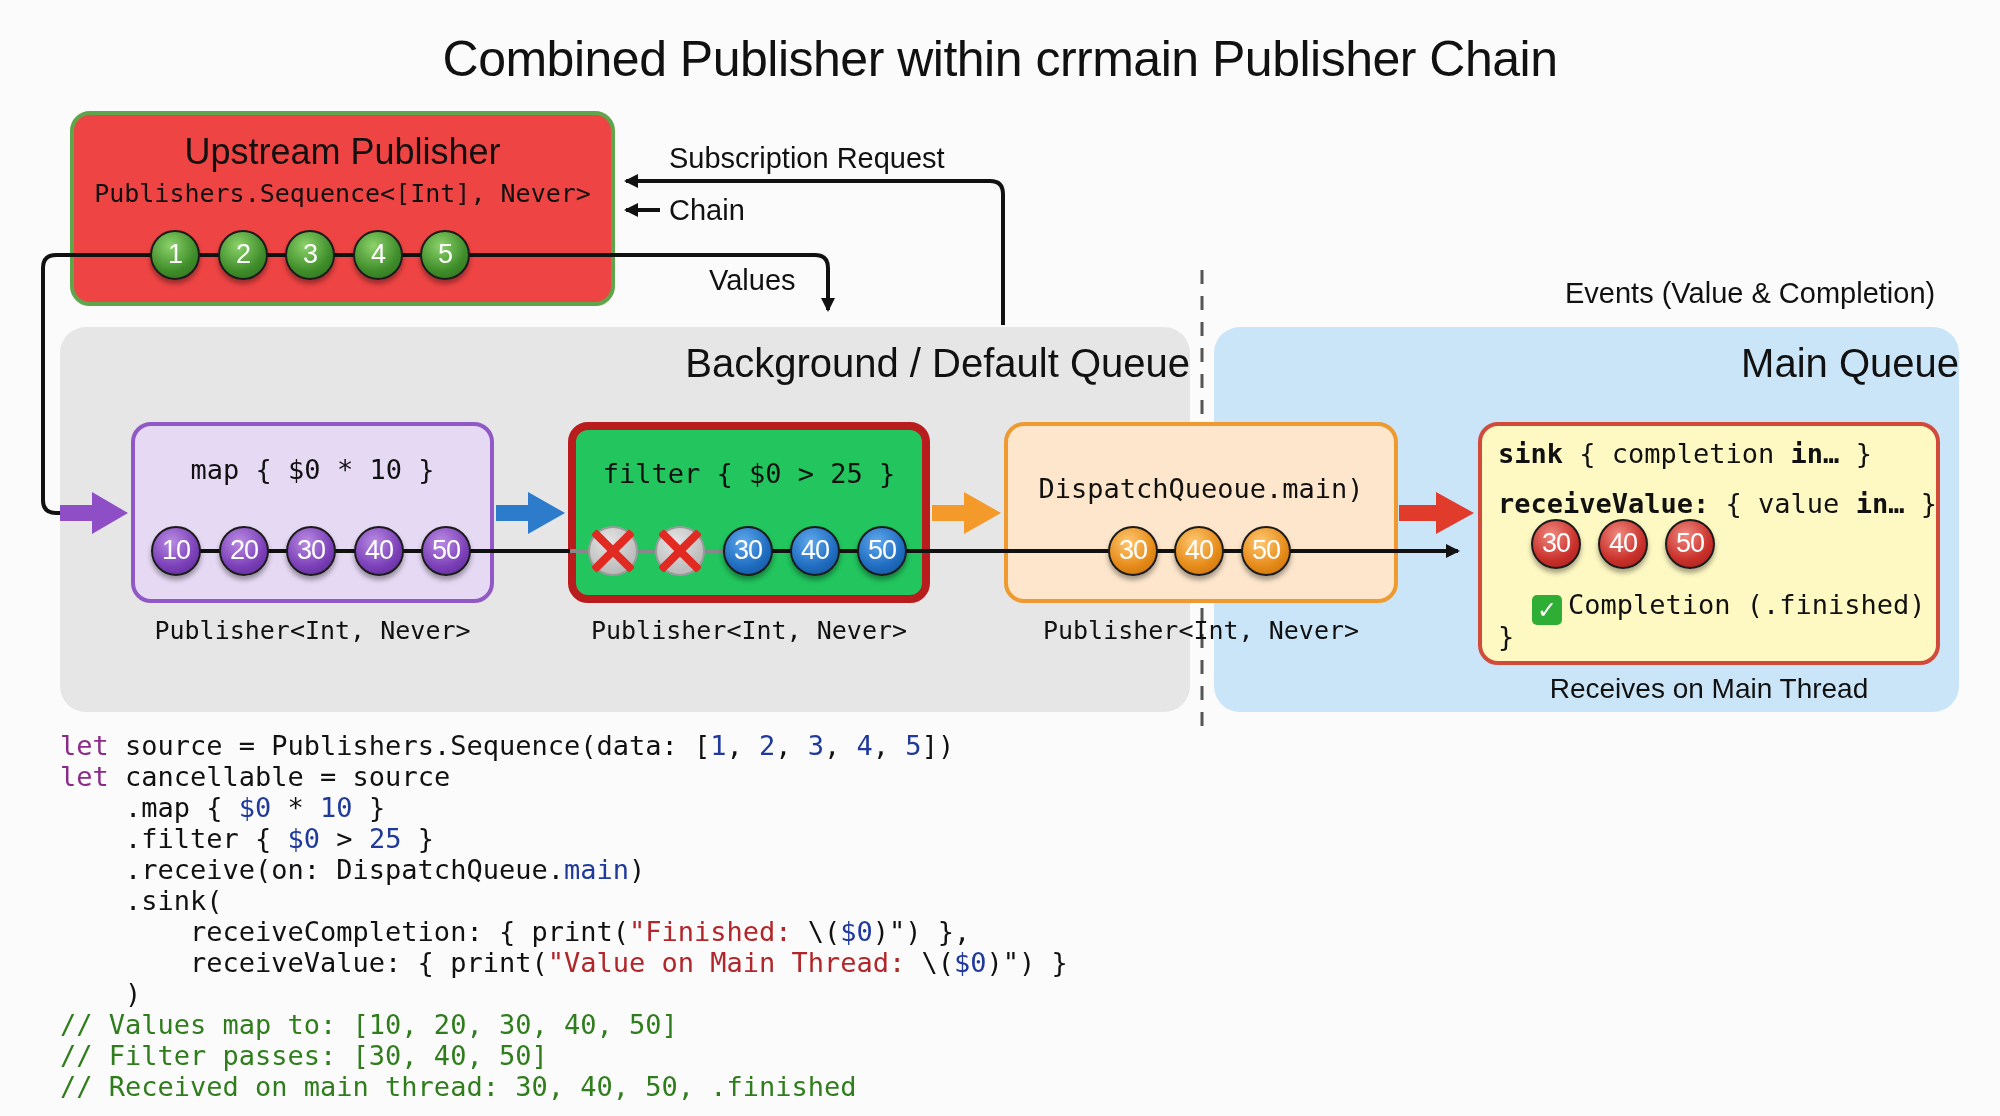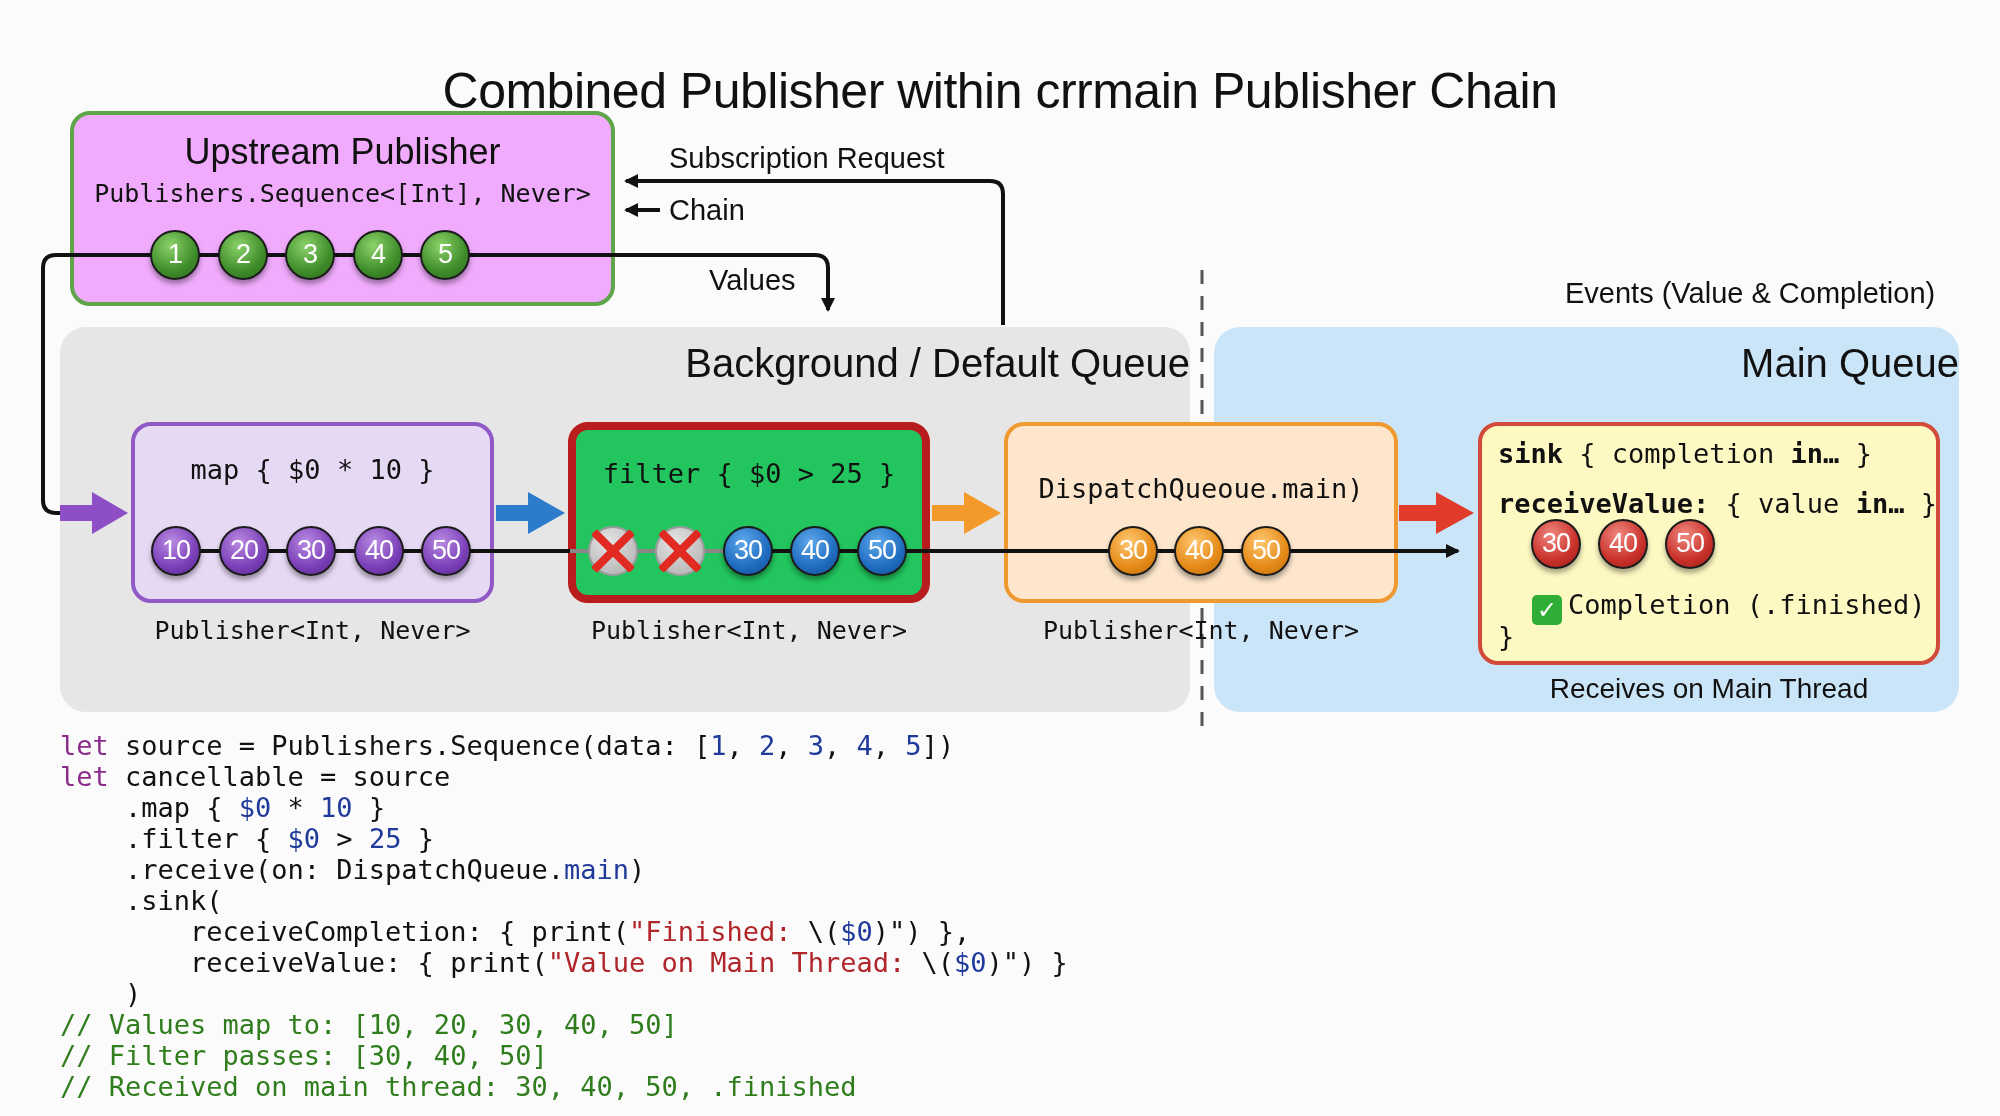--- a/index.html
+++ b/index.html
@@ -1,28 +1,28 @@
 <!DOCTYPE html>
 <html><head>
 <meta charset="utf-8">
 <style>
   html, body { margin:0; padding:0; }
   body { width:2000px; height:1116px; background:#fbfbfb; position:relative; overflow:hidden;
          font-family:"Liberation Sans", sans-serif; color:#111; }
   .abs { position:absolute; }
   .mono { font-family:"DejaVu Sans Mono", monospace; }
-  #title { left:0; width:2000px; top:30px; text-align:center; font-size:50px; letter-spacing:-0.5px;margin-top:32px; }
+  #title { left:0; width:2000px; top:30px; text-align:center; font-size:50px; letter-spacing:-0.5px; }
 
   .panel { border-radius:26px; }
   #bg-panel { left:60px; top:327px; width:1130px; height:385px; background:#e6e6e6; }
   #main-panel { left:1214px; top:327px; width:745px; height:385px; background:#cbe5f8; }
   .panel-title { position:absolute; left:0; right:0; text-align:right; font-size:40px; top:14px; }
 
   .box { border-radius:20px; box-sizing:border-box; }
-  #upstream { left:70px; top:111px; width:545px; height:195px; background:#f0abfc; border:4px solid #5fa54a; }
+  #upstream { left:70px; top:111px; width:545px; height:195px; background:#ef4444; border:4px solid #5fa54a; }
   #upstream .t1 { position:absolute; top:16px; left:0; right:0; text-align:center; font-size:36px; }
   #upstream .t2 { position:absolute; top:64px; left:0; right:0; text-align:center; font-size:25px; }
 
   #mapbox { left:131px; top:422px; width:363px; height:181px; background:#e6d9f4; border:4px solid #9159c6; }
   #filterbox { left:568px; top:422px; width:362px; height:181px; background:#22c55e; border:8px solid #b91c1c; }
   #recvbox { left:1004px; top:422px; width:394px; height:181px; background:#fde6cc; border:4px solid #ef9a30; }
   #sinkbox { left:1478px; top:422px; width:462px; height:243px; background:#fef9c3; border:4px solid #d24a3a; }
   .op-label { position:absolute; left:0; right:0; text-align:center; font-size:27px; }
   .pub-label { font-size:25px; text-align:center; }
 

